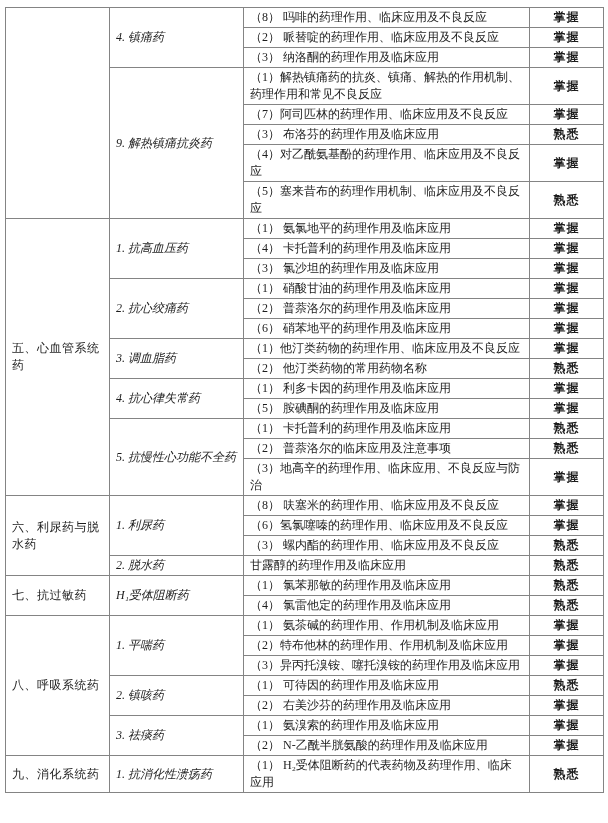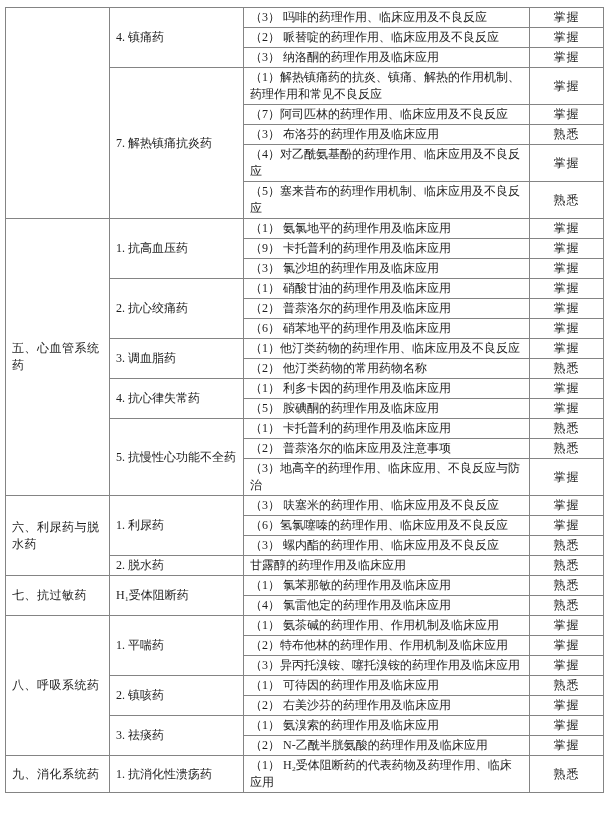--- a/index.html
+++ b/index.html
@@ -35,59 +35,61 @@
     word-break:break-all;
     overflow-wrap:break-word;
   }
   td.cat{
     padding:1px 5px;
     letter-spacing:0.5px;
     margin-left:28px;
   }
   td.grp{
     padding:1px 5px;
+    font-style:italic;
   }
   td.content{
     padding:1px 6px;
   }
   td.level{
     text-align:center;
     padding:1px 2px;
     letter-spacing:1px;
+    font-weight:bold;
   }
   tr{height:20px;}
 </style>
 </head>
 <body>
 
 <div class="page">
   <table class="syllabus">
     <colgroup>
       <col style="width:104px">
       <col style="width:134px">
       <col style="width:286px">
       <col style="width:74px">
     </colgroup>
     <tbody>
         <tr>
           <td class="cat" rowspan="8"></td>
           <td class="grp" rowspan="3">4. 镇痛药</td>
-          <td class="content">（3） 吗啡的药理作用、临床应用及不良反应</td>
+          <td class="content">（8） 吗啡的药理作用、临床应用及不良反应</td>
           <td class="level">掌握</td>
         </tr>
         <tr>
           <td class="content">（2） 哌替啶的药理作用、临床应用及不良反应</td>
           <td class="level">掌握</td>
         </tr>
         <tr>
           <td class="content">（3） 纳洛酮的药理作用及临床应用</td>
           <td class="level">掌握</td>
         </tr>
         <tr>
-          <td class="grp" rowspan="5">7. 解热镇痛抗炎药</td>
+          <td class="grp" rowspan="5">9. 解热镇痛抗炎药</td>
           <td class="content">（1）解热镇痛药的抗炎、镇痛、解热的作用机制、药理作用和常见不良反应</td>
           <td class="level">掌握</td>
         </tr>
         <tr>
           <td class="content">（7）阿司匹林的药理作用、临床应用及不良反应</td>
           <td class="level">掌握</td>
         </tr>
         <tr>
           <td class="content">（3） 布洛芬的药理作用及临床应用</td>
           <td class="level">熟悉</td>
@@ -100,21 +102,21 @@
           <td class="content">（5）塞来昔布的药理作用机制、临床应用及不良反应</td>
           <td class="level">熟悉</td>
         </tr>
         <tr>
           <td class="cat" rowspan="13">五、心血管系统药</td>
           <td class="grp" rowspan="3">1. 抗高血压药</td>
           <td class="content">（1） 氨氯地平的药理作用及临床应用</td>
           <td class="level">掌握</td>
         </tr>
         <tr>
-          <td class="content">（9） 卡托普利的药理作用及临床应用</td>
+          <td class="content">（4） 卡托普利的药理作用及临床应用</td>
           <td class="level">掌握</td>
         </tr>
         <tr>
           <td class="content">（3） 氯沙坦的药理作用及临床应用</td>
           <td class="level">掌握</td>
         </tr>
         <tr>
           <td class="grp" rowspan="3">2. 抗心绞痛药</td>
           <td class="content">（1） 硝酸甘油的药理作用及临床应用</td>
           <td class="level">掌握</td>
@@ -154,21 +156,21 @@
           <td class="content">（2） 普萘洛尔的临床应用及注意事项</td>
           <td class="level">熟悉</td>
         </tr>
         <tr>
           <td class="content">（3）地高辛的药理作用、临床应用、不良反应与防治</td>
           <td class="level">掌握</td>
         </tr>
         <tr>
           <td class="cat" rowspan="4">六、利尿药与脱水药</td>
           <td class="grp" rowspan="3">1. 利尿药</td>
-          <td class="content">（3） 呋塞米的药理作用、临床应用及不良反应</td>
+          <td class="content">（8） 呋塞米的药理作用、临床应用及不良反应</td>
           <td class="level">掌握</td>
         </tr>
         <tr>
           <td class="content">（6）氢氯噻嗪的药理作用、临床应用及不良反应</td>
           <td class="level">掌握</td>
         </tr>
         <tr>
           <td class="content">（3） 螺内酯的药理作用、临床应用及不良反应</td>
           <td class="level">熟悉</td>
         </tr>

